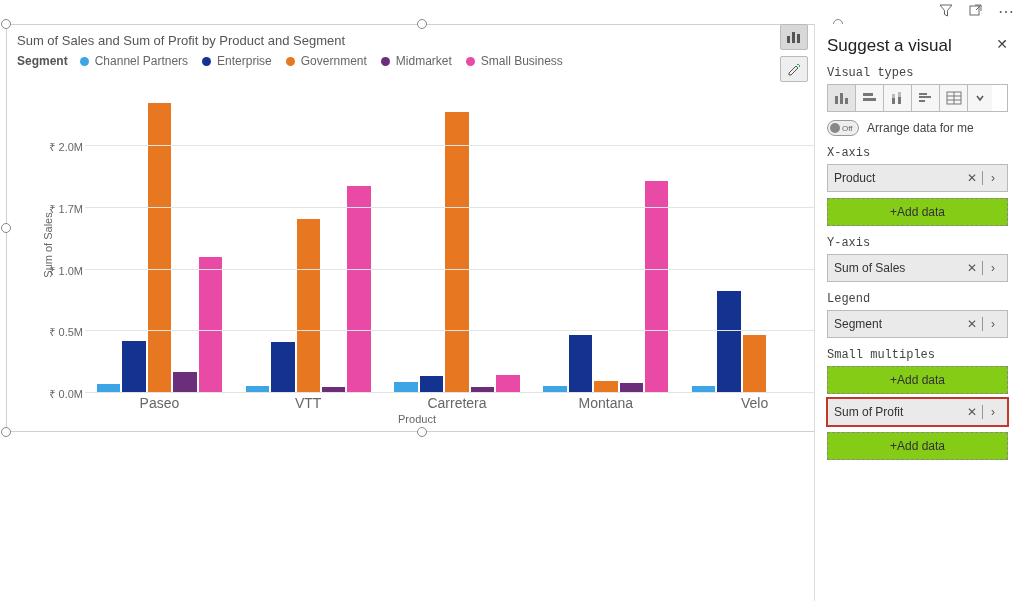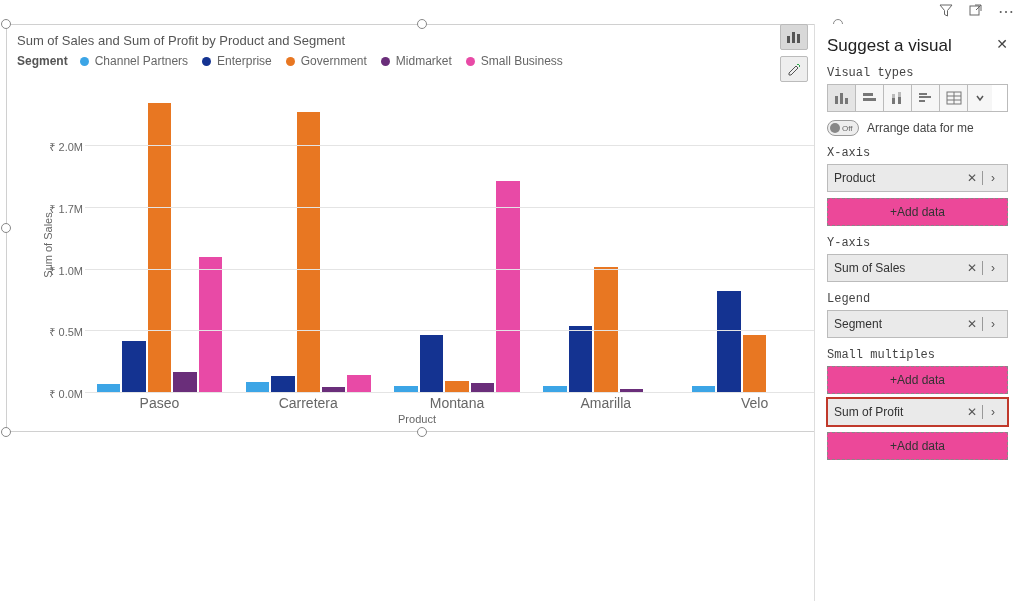--- a/index.html
+++ b/index.html
@@ -276,21 +276,21 @@
 
   .add-data {
     height: 28px;
     border: 1px dashed #888;
     display: flex;
     align-items: center;
     justify-content: center;
     font-size: 12px;
     color: #333;
     cursor: pointer;
-    background: #ec4899;
+    background: #84cc16;
     margin-bottom: 4px;
   }
 
   
   svg { display: block; }
 
 </style>
 </head>
 <body>
 
@@ -342,20 +342,30 @@
     <div class="groups" id="groups">
         <div class="group">
           <div class="bars">
             <div class="bar" title="Channel Partners: 70000" style="height: 2.91667%; background: rgb(60, 165, 230);"></div>
             <div class="bar" title="Enterprise: 420000" style="height: 17.5%; background: rgb(20, 51, 145);"></div>
             <div class="bar" title="Government: 2350000" style="height: 97.9167%; background: rgb(232, 119, 34);"></div>
             <div class="bar" title="Midmarket: 170000" style="height: 7.08333%; background: rgb(106, 46, 122);"></div>
             <div class="bar" title="Small Business: 1100000" style="height: 45.8333%; background: rgb(232, 74, 166);"></div>
           </div>
           <div class="xtick">Paseo</div>
+        </div>
+        <div class="group">
+          <div class="bars">
+            <div class="bar" title="Channel Partners: 60000" style="height: 2.5%; background: rgb(60, 165, 230);"></div>
+            <div class="bar" title="Enterprise: 410000" style="height: 17.0833%; background: rgb(20, 51, 145);"></div>
+            <div class="bar" title="Government: 1410000" style="height: 58.75%; background: rgb(232, 119, 34);"></div>
+            <div class="bar" title="Midmarket: 50000" style="height: 2.08333%; background: rgb(106, 46, 122);"></div>
+            <div class="bar" title="Small Business: 1680000" style="height: 70%; background: rgb(232, 74, 166);"></div>
+          </div>
+          <div class="xtick">VTT</div>
         </div>
         <div class="group">
           <div class="bars">
             <div class="bar" title="Channel Partners: 90000" style="height: 3.75%; background: rgb(60, 165, 230);"></div>
             <div class="bar" title="Enterprise: 140000" style="height: 5.83333%; background: rgb(20, 51, 145);"></div>
             <div class="bar" title="Government: 2280000" style="height: 95%; background: rgb(232, 119, 34);"></div>
             <div class="bar" title="Midmarket: 50000" style="height: 2.08333%; background: rgb(106, 46, 122);"></div>
             <div class="bar" title="Small Business: 150000" style="height: 6.25%; background: rgb(232, 74, 166);"></div>
           </div>
           <div class="xtick">Carretera</div>
@@ -366,30 +376,20 @@
             <div class="bar" title="Enterprise: 470000" style="height: 19.5833%; background: rgb(20, 51, 145);"></div>
             <div class="bar" title="Government: 100000" style="height: 4.16667%; background: rgb(232, 119, 34);"></div>
             <div class="bar" title="Midmarket: 80000" style="height: 3.33333%; background: rgb(106, 46, 122);"></div>
             <div class="bar" title="Small Business: 1720000" style="height: 71.6667%; background: rgb(232, 74, 166);"></div>
           </div>
           <div class="xtick">Montana</div>
         </div>
         <div class="group">
           <div class="bars">
             <div class="bar" title="Channel Partners: 60000" style="height: 2.5%; background: rgb(60, 165, 230);"></div>
-            <div class="bar" title="Enterprise: 540000" style="height: 22.5%; background: rgb(20, 51, 145);"></div>
-            <div class="bar" title="Government: 1020000" style="height: 42.5%; background: rgb(232, 119, 34);"></div>
-            <div class="bar" title="Midmarket: 30000" style="height: 1.25%; background: rgb(106, 46, 122);"></div>
-            <div class="bar" title="Small Business: 0" style="height: 0%; background: rgb(232, 74, 166);"></div>
-          </div>
-          <div class="xtick">Amarilla</div>
-        </div>
-        <div class="group">
-          <div class="bars">
-            <div class="bar" title="Channel Partners: 60000" style="height: 2.5%; background: rgb(60, 165, 230);"></div>
             <div class="bar" title="Enterprise: 830000" style="height: 34.5833%; background: rgb(20, 51, 145);"></div>
             <div class="bar" title="Government: 470000" style="height: 19.5833%; background: rgb(232, 119, 34);"></div>
             <div class="bar" title="Midmarket: 0" style="height: 0%; background: rgb(106, 46, 122);"></div>
             <div class="bar" title="Small Business: 0" style="height: 0%; background: rgb(232, 74, 166);"></div>
           </div>
           <div class="xtick">Velo</div>
         </div>
       </div>
   <div id="y-axis">
         <div class="ytick" style="bottom: 0%;">₹ 0.0M</div>

